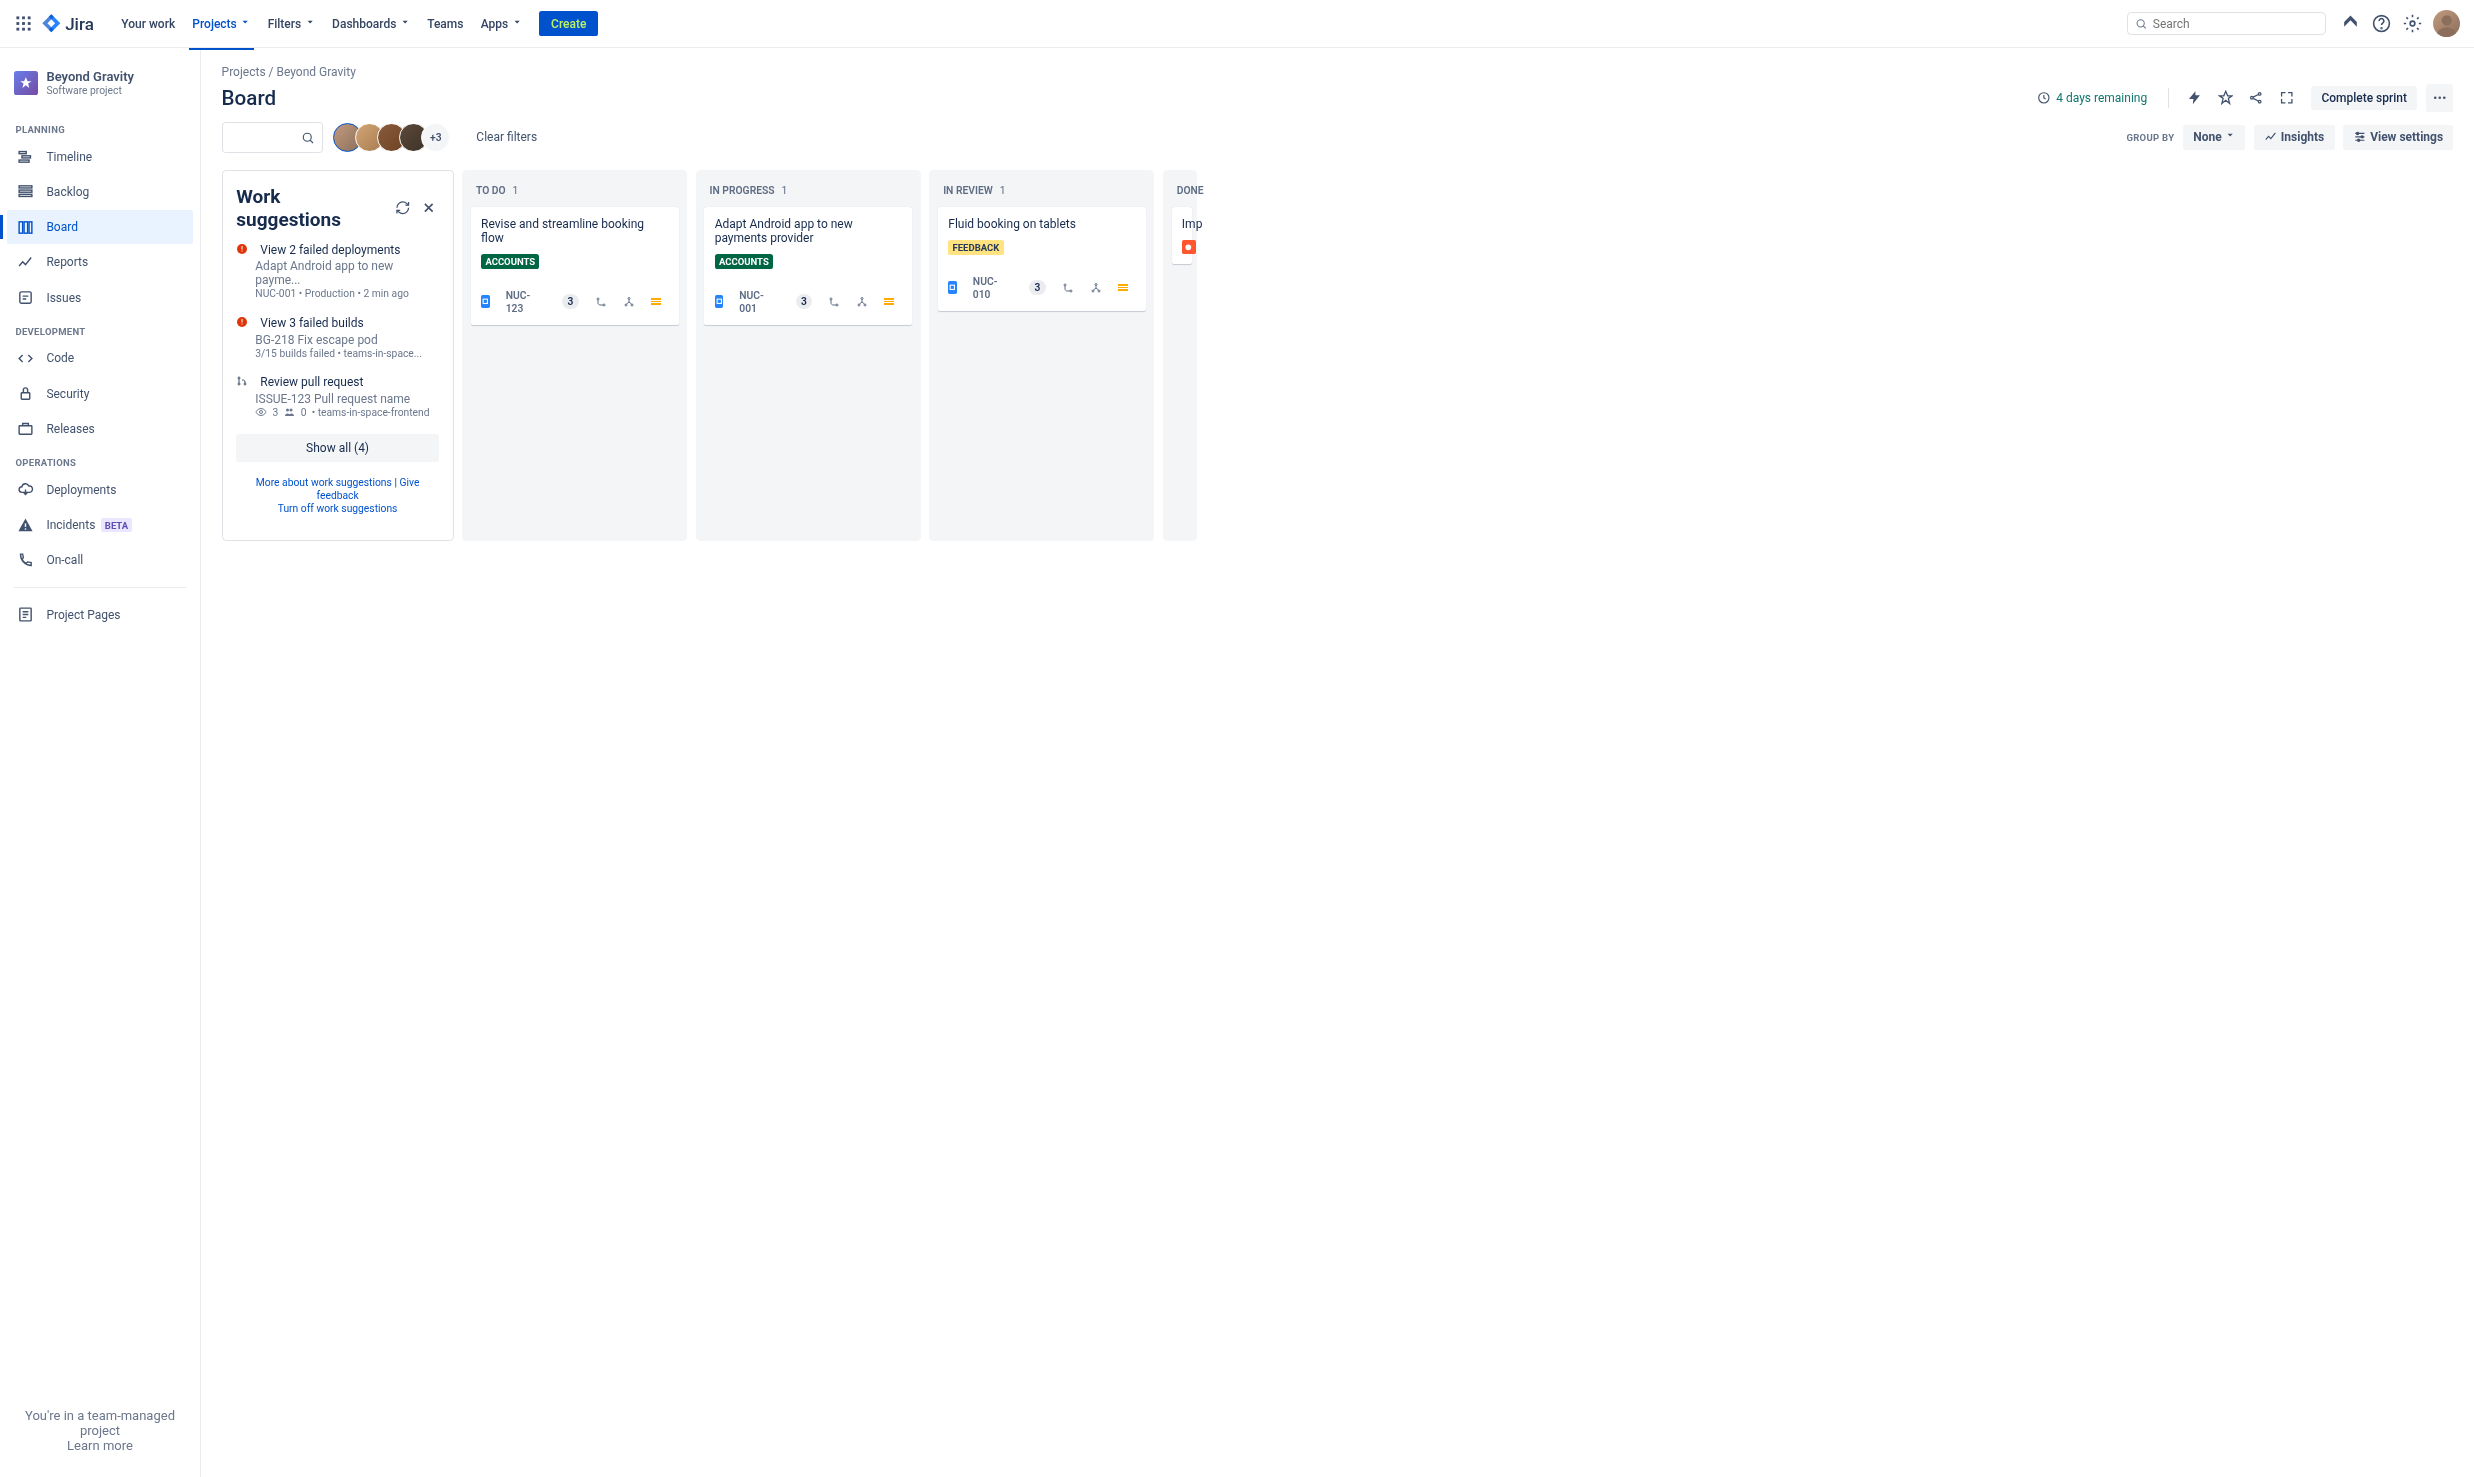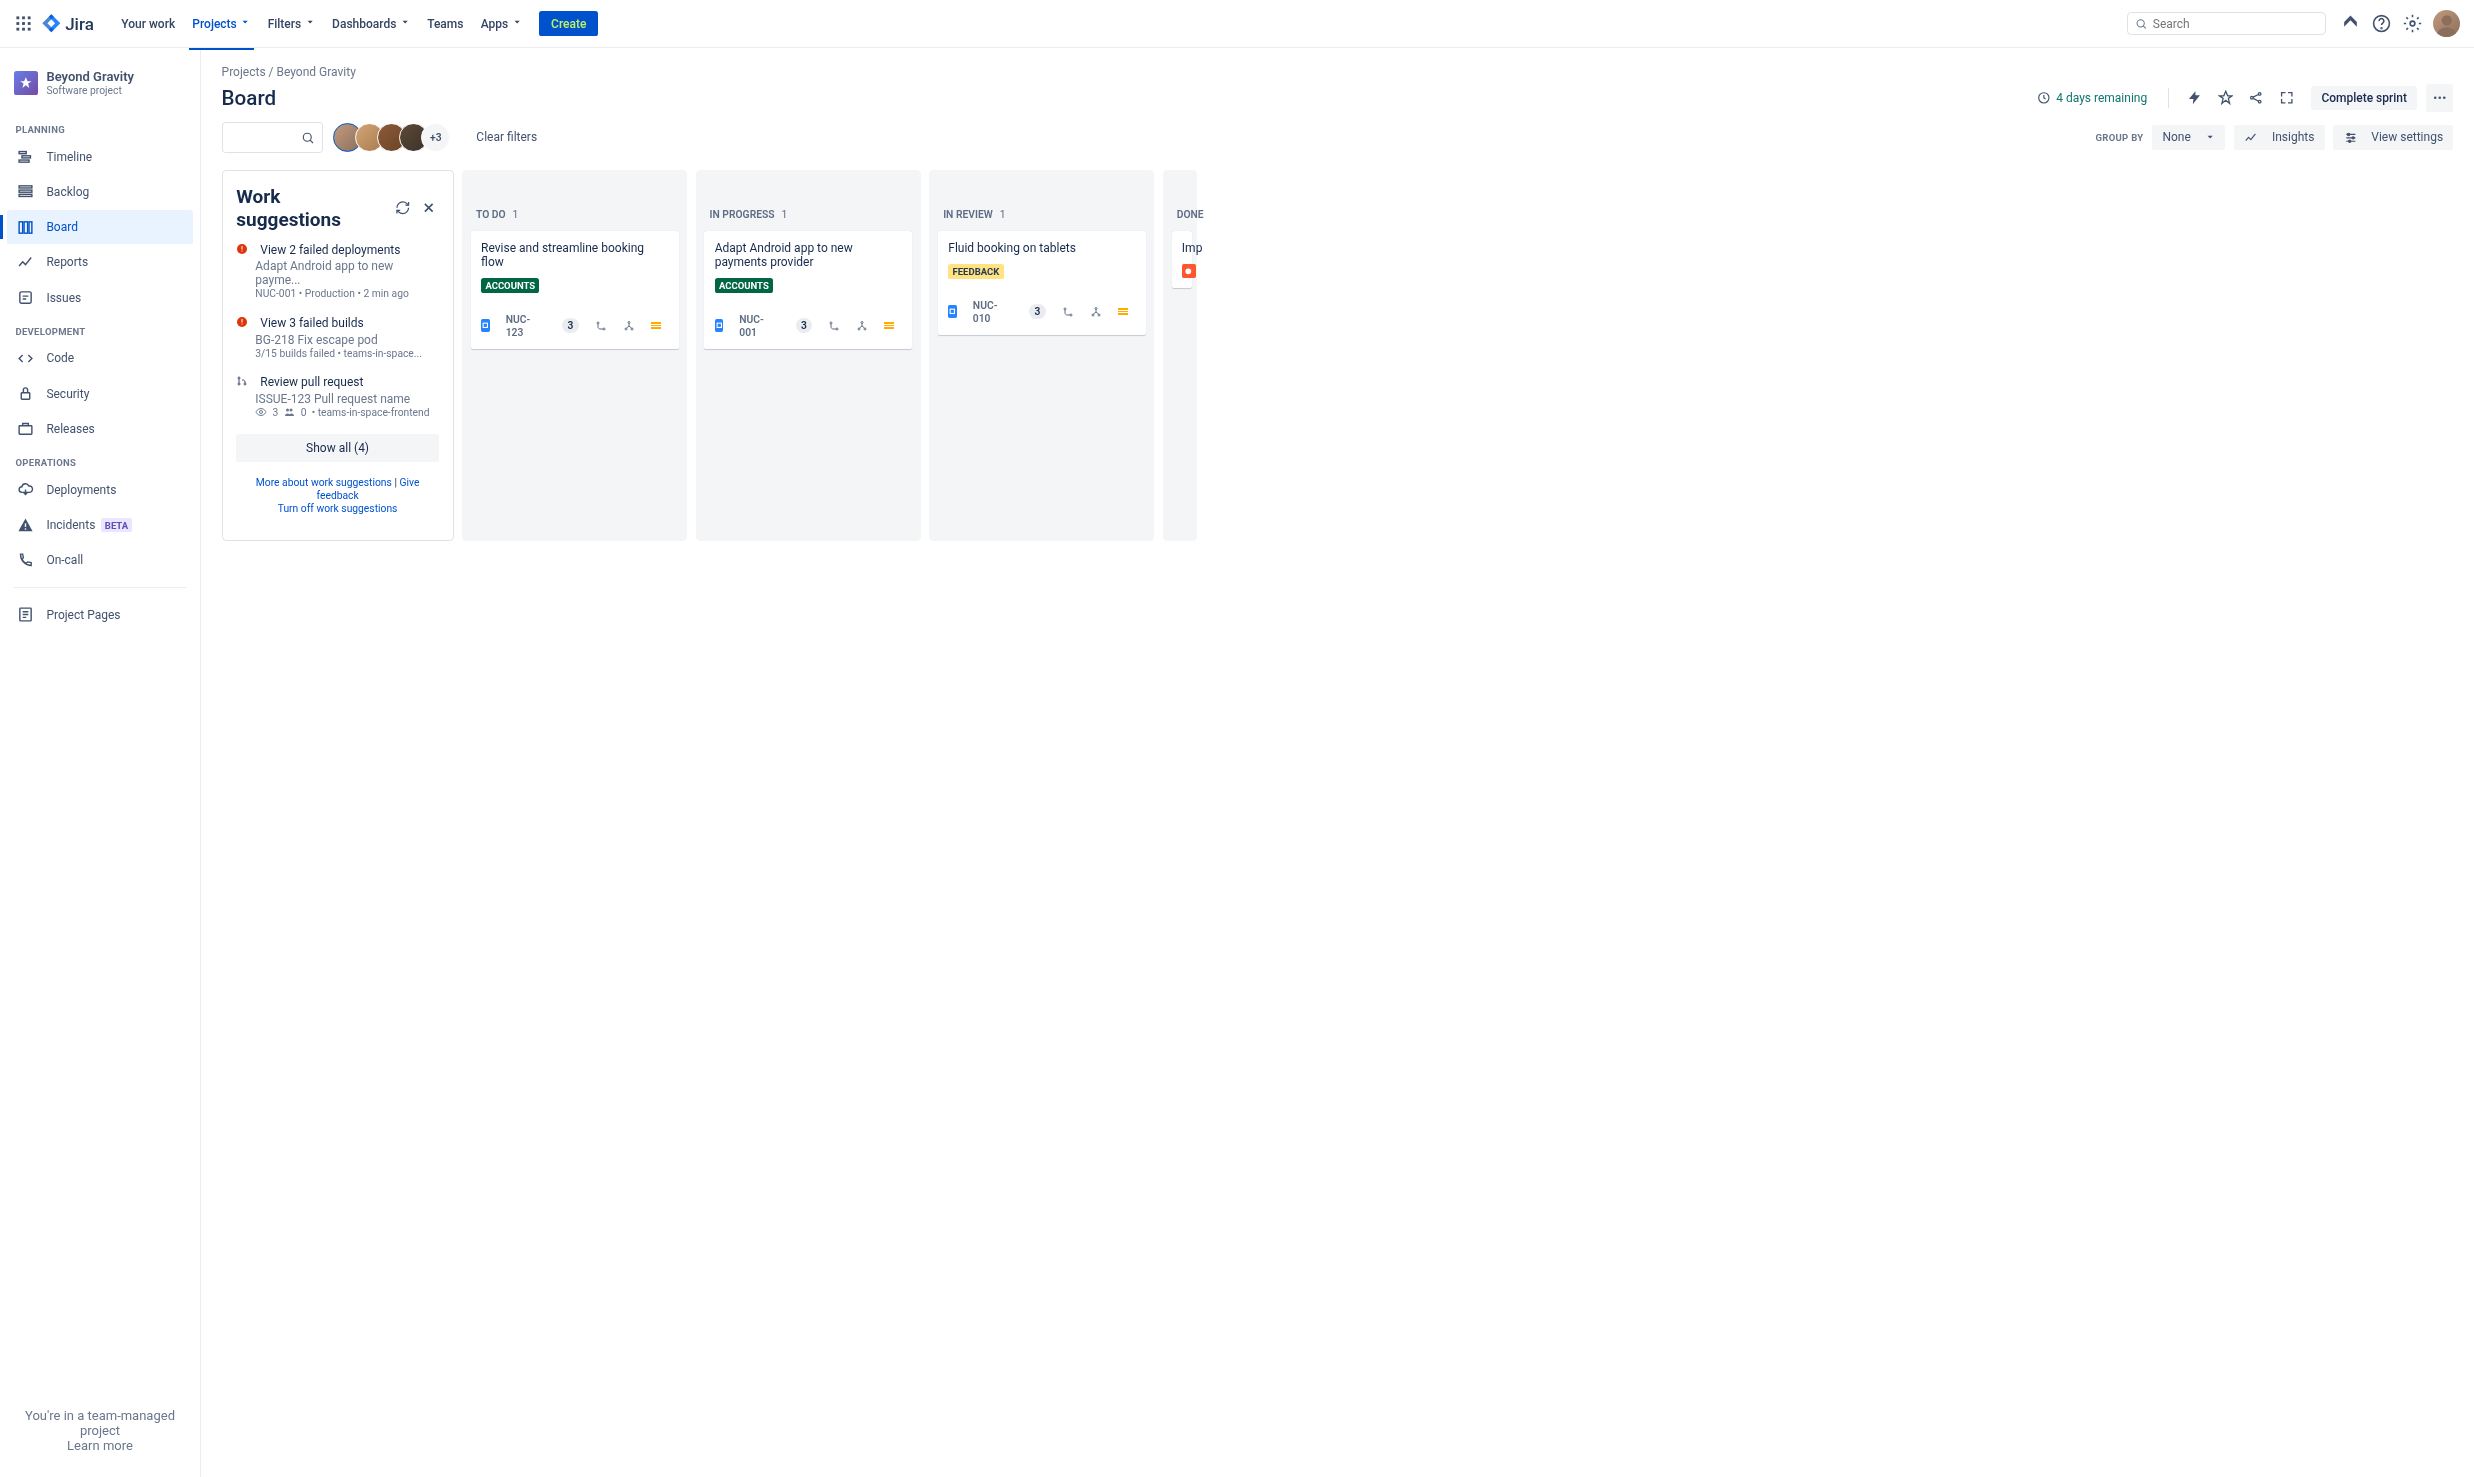--- a/index.html
+++ b/index.html
@@ -49,36 +49,36 @@
 .complete-btn { background:#F4F5F7; padding: 5.2px 10.3px; border-radius:2.6px; font-weight:500; cursor:pointer; margin-left:6.9px; }
 .controls-row { display:flex; align-items:center; margin-bottom: 17px; }
 .board-search { border: 1.7px solid #DFE1E6; border-radius:3.4px; width:101px; height:31px; display:flex; align-items:center; justify-content:flex-end; padding:0 6.9px; }
 .avatar-stack { display:flex; margin-left: 10.3px; }
 .avatar-stack .stack-av { width:29px; height:29px; border-radius:50%; background:#ddd; border:1.7px solid #fff; margin-left:-6.9px; display:flex; align-items:center; justify-content:center; overflow:hidden; }
 .avatar-stack .stack-av:first-child { margin-left:0; border:1.7px solid #0052CC; }
 .more-av { background:#F4F5F7 !important; color:#42526E; font-size:10.3px; font-weight:600; }
 .clear-filters { margin-left:26px; color:#42526E; cursor:pointer; }
 .controls-right { margin-left:auto; display:flex; align-items:center; gap:8.6px; }
 .group-by-label { font-size:9.5px; font-weight:700; color:#6B778C; letter-spacing:0.3px; }
-.pill-btn { background:#F4F5F7; padding:5.2px 10.3px; border-radius:2.6px; display:flex; align-items:center; gap:14px; cursor:pointer; font-weight:400; color:#42526E; }
+.pill-btn { background:#F4F5F7; padding:5.2px 10.3px; border-radius:2.6px; display:flex; gap:3px; cursor:pointer; font-weight:700; color:#42526E; }
 .board-area { display:flex; gap:8.6px; overflow-x:auto; }
 .suggestions-panel { width:232px; flex-shrink:0; border:0.9px solid #DFE1E6; border-radius:4.3px; padding:13.7px; background:#fff; }
 .sug-head { display:flex; align-items:center; margin-bottom:12px; }
 .sug-title { font-weight:700; font-size:19px; flex:1; }
 .sug-icon { width:20.6px; height:20.6px; display:flex; align-items:center; justify-content:center; cursor:pointer; margin-left:5.2px; color:#42526E; }
 .sug-item { margin-bottom:15.5px; }
 .sug-item-head { display:flex; align-items:flex-start; gap:12px; }
 .sug-item-title { font-size:12px; color:#172B4D; }
 .sug-item-sub { font-size:12px; color:#6B778C; margin-left:19px; margin-top:1.7px; }
 .sug-meta { font-size:10.3px; color:#6B778C; margin-left:19px; display:flex; align-items:center; gap:5.2px; }
 .show-all-btn { background:#F4F5F7; text-align:center; padding:6.9px; border-radius:2.6px; cursor:pointer; margin-top:3.4px; }
 .sug-links { text-align:center; font-size:10.3px; margin-top:13.7px; }
 .sug-links a { color:#0052CC; text-decoration:none; }
 .column { width:225px; flex-shrink:0; background:#F4F5F7; border-radius:4.3px; padding: 8.6px; height:371px; }
-.col-head { display:flex; align-items:center; gap:6.9px; padding: 5.2px 5.2px 10.3px; margin-top: 24px; }
+.col-head { display:flex; align-items:center; gap:6.9px; padding: 5.2px 5.2px 10.3px; }
 .col-title { font-size:10.3px; font-weight:600; color:#5E6C84; }
 .col-count { font-size:10.3px; color:#5E6C84; }
 .card { background:#fff; border-radius:2.6px; padding:10.3px; box-shadow:0 0.9px 0.9px rgba(9,30,66,0.2); margin-bottom:5.2px; }
 .card-title { font-size:12px; color:#172B4D; margin-bottom:8.6px; }
 .tag { display:inline-block; font-size:9.5px; font-weight:700; padding:1.7px 4.3px; border-radius:2.6px; }
 .tag.green { background:#006644; color:#fff; }
 .tag.yellow { background:#FFE380; color:#253858; }
 .card-bottom { display:flex; align-items:center; margin-top:20px; gap:16px; }
 .story-icon { width:13.7px; height:13.7px; background:#2684FF; border-radius:1.7px; display:flex; align-items:center; justify-content:center; }
 .story-key { font-size:10.3px; font-weight:600; color:#5E6C84; }

